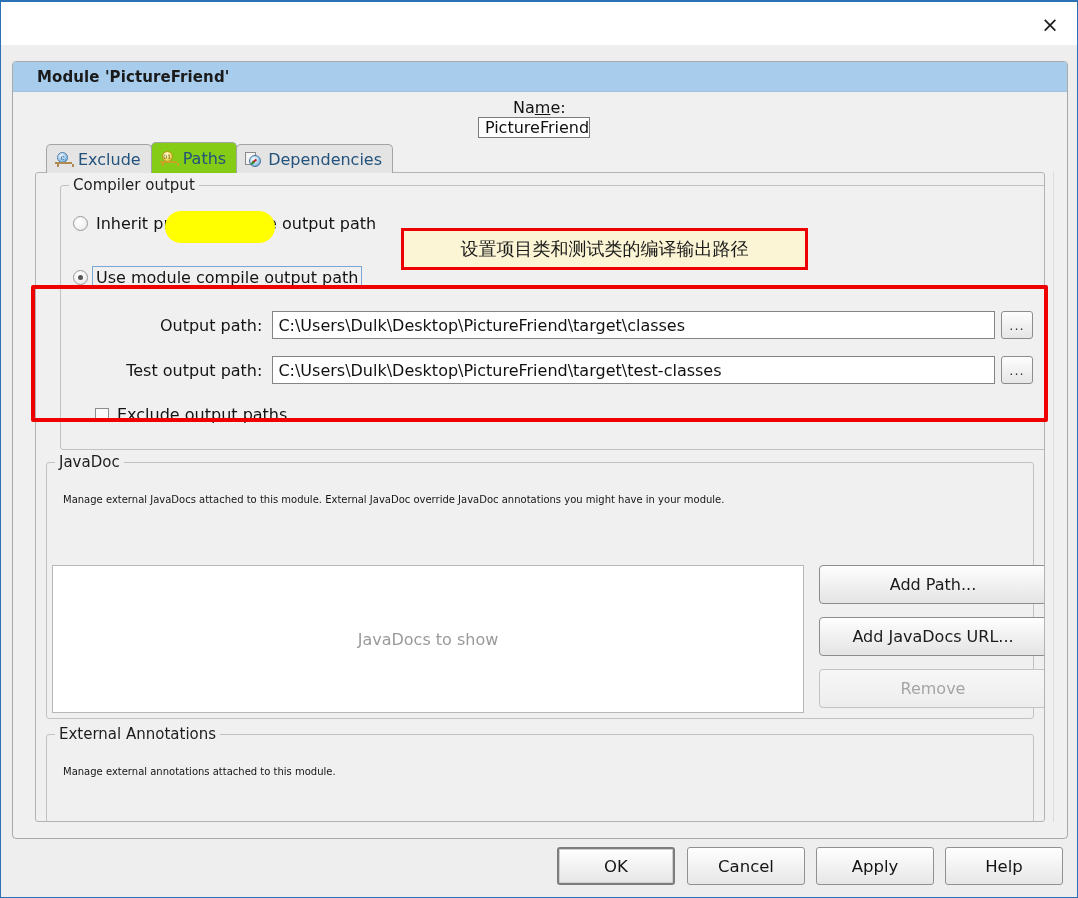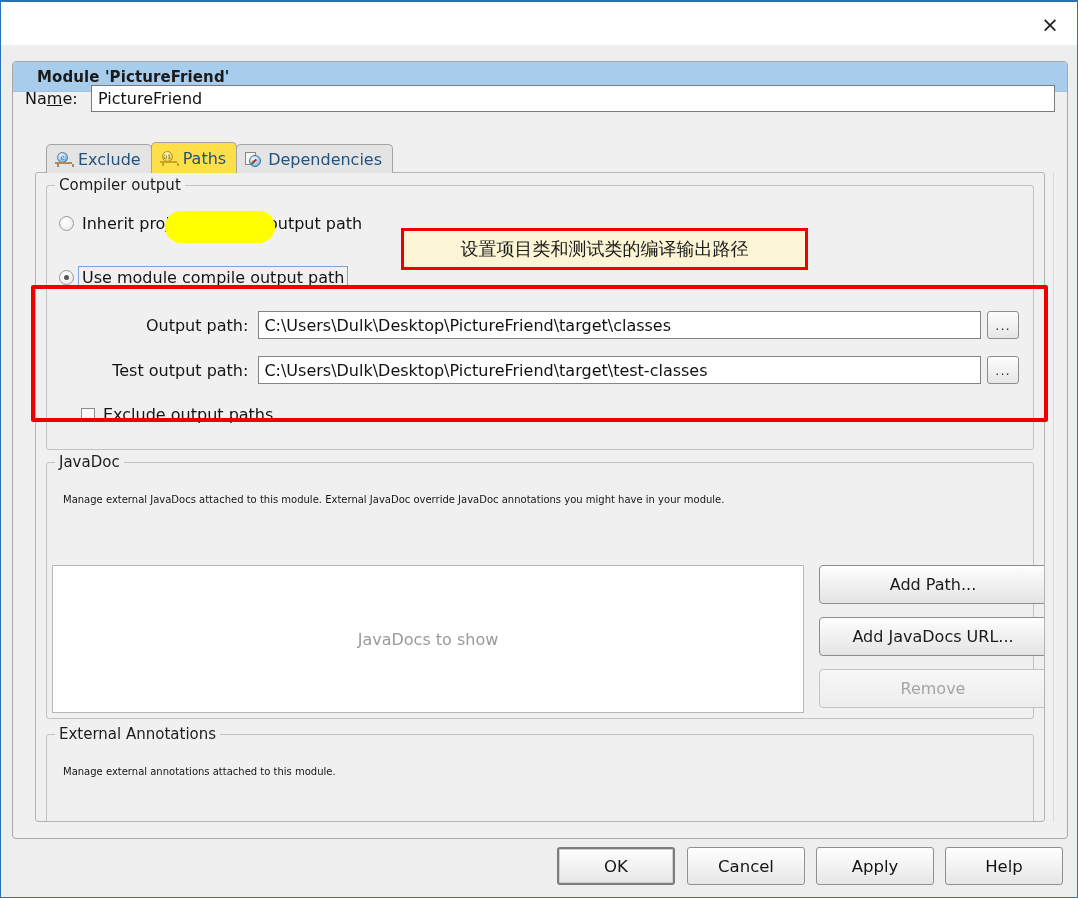--- a/index.html
+++ b/index.html
@@ -58,22 +58,22 @@
     display: flex; align-items: center;
   }
   .titlestrip .t {
     padding-left: 24px;
     font-size: 15px; font-weight: bold; color: #1a1a1a;
     letter-spacing: .1px;
   }
 
   
   .namerow {
-    position: absolute; left: 0; top: 21px; width: 1054px; height: 30px;
-    display: flex; align-items: center;
+    position: absolute; left: 0; top: 36px; width: 1054px; height: 30px;
+    display: flex; align-items: center; flex-direction: column;
   }
   .namelabel {
     width: 78px; padding-left: 12px;
     font-size: 16px; color: #141414;
   }
   .u { text-decoration: underline; }
   .nameinput {
     flex: 1; margin-right: 12px; height: 27px;
     background: #ffffff; border: 1px solid #7a7a7a;
     display: flex; align-items: center;
@@ -91,21 +91,21 @@
     padding: 0 10px 0 8px;
     font-size: 16px; color: #23527c;
     border: 1px solid #a4a4a4;
     border-bottom: none;
     border-radius: 5px 5px 0 0;
     background: #e4e4e4;
     position: relative;
     cursor: pointer;
   }
   .tab.active {
-    background: #fde047;
+    background: #84cc16;
     height: 31px;
     z-index: 3;
   }
   .tab + .tab { margin-left: -1px; }
 
   .ico { width: 17px; height: 15px; position: relative; flex: 0 0 17px; }
   
   .ico-bench {
     position: absolute; left: 0; bottom: 0; width: 17px; height: 5px;
   }
@@ -331,21 +331,21 @@
           </span>
           <span class="tablabel">Dependencies</span>
         </div>
 
       </div>
 
       <div class="vtrack"></div>
 
       <div class="content">
 
-        <div class="group" style="left:10px; top:12px; width:988px; height:265px;">
+        <div class="group" style="left:24px; top:12px; width:988px; height:265px;">
           <div class="legend">Compiler output</div>
 
           <div class="radio-row" style="left:12px; top:28px;">
             <span class="radio"></span>
             <span class="radio-lbl">Inherit project compile output path</span>
           </div>
 
           <div class="radio-row" style="left:12px; top:82px;">
             <span class="radio checked"></span>
             <span class="radio-lbl focused">Use module compile output path</span>

